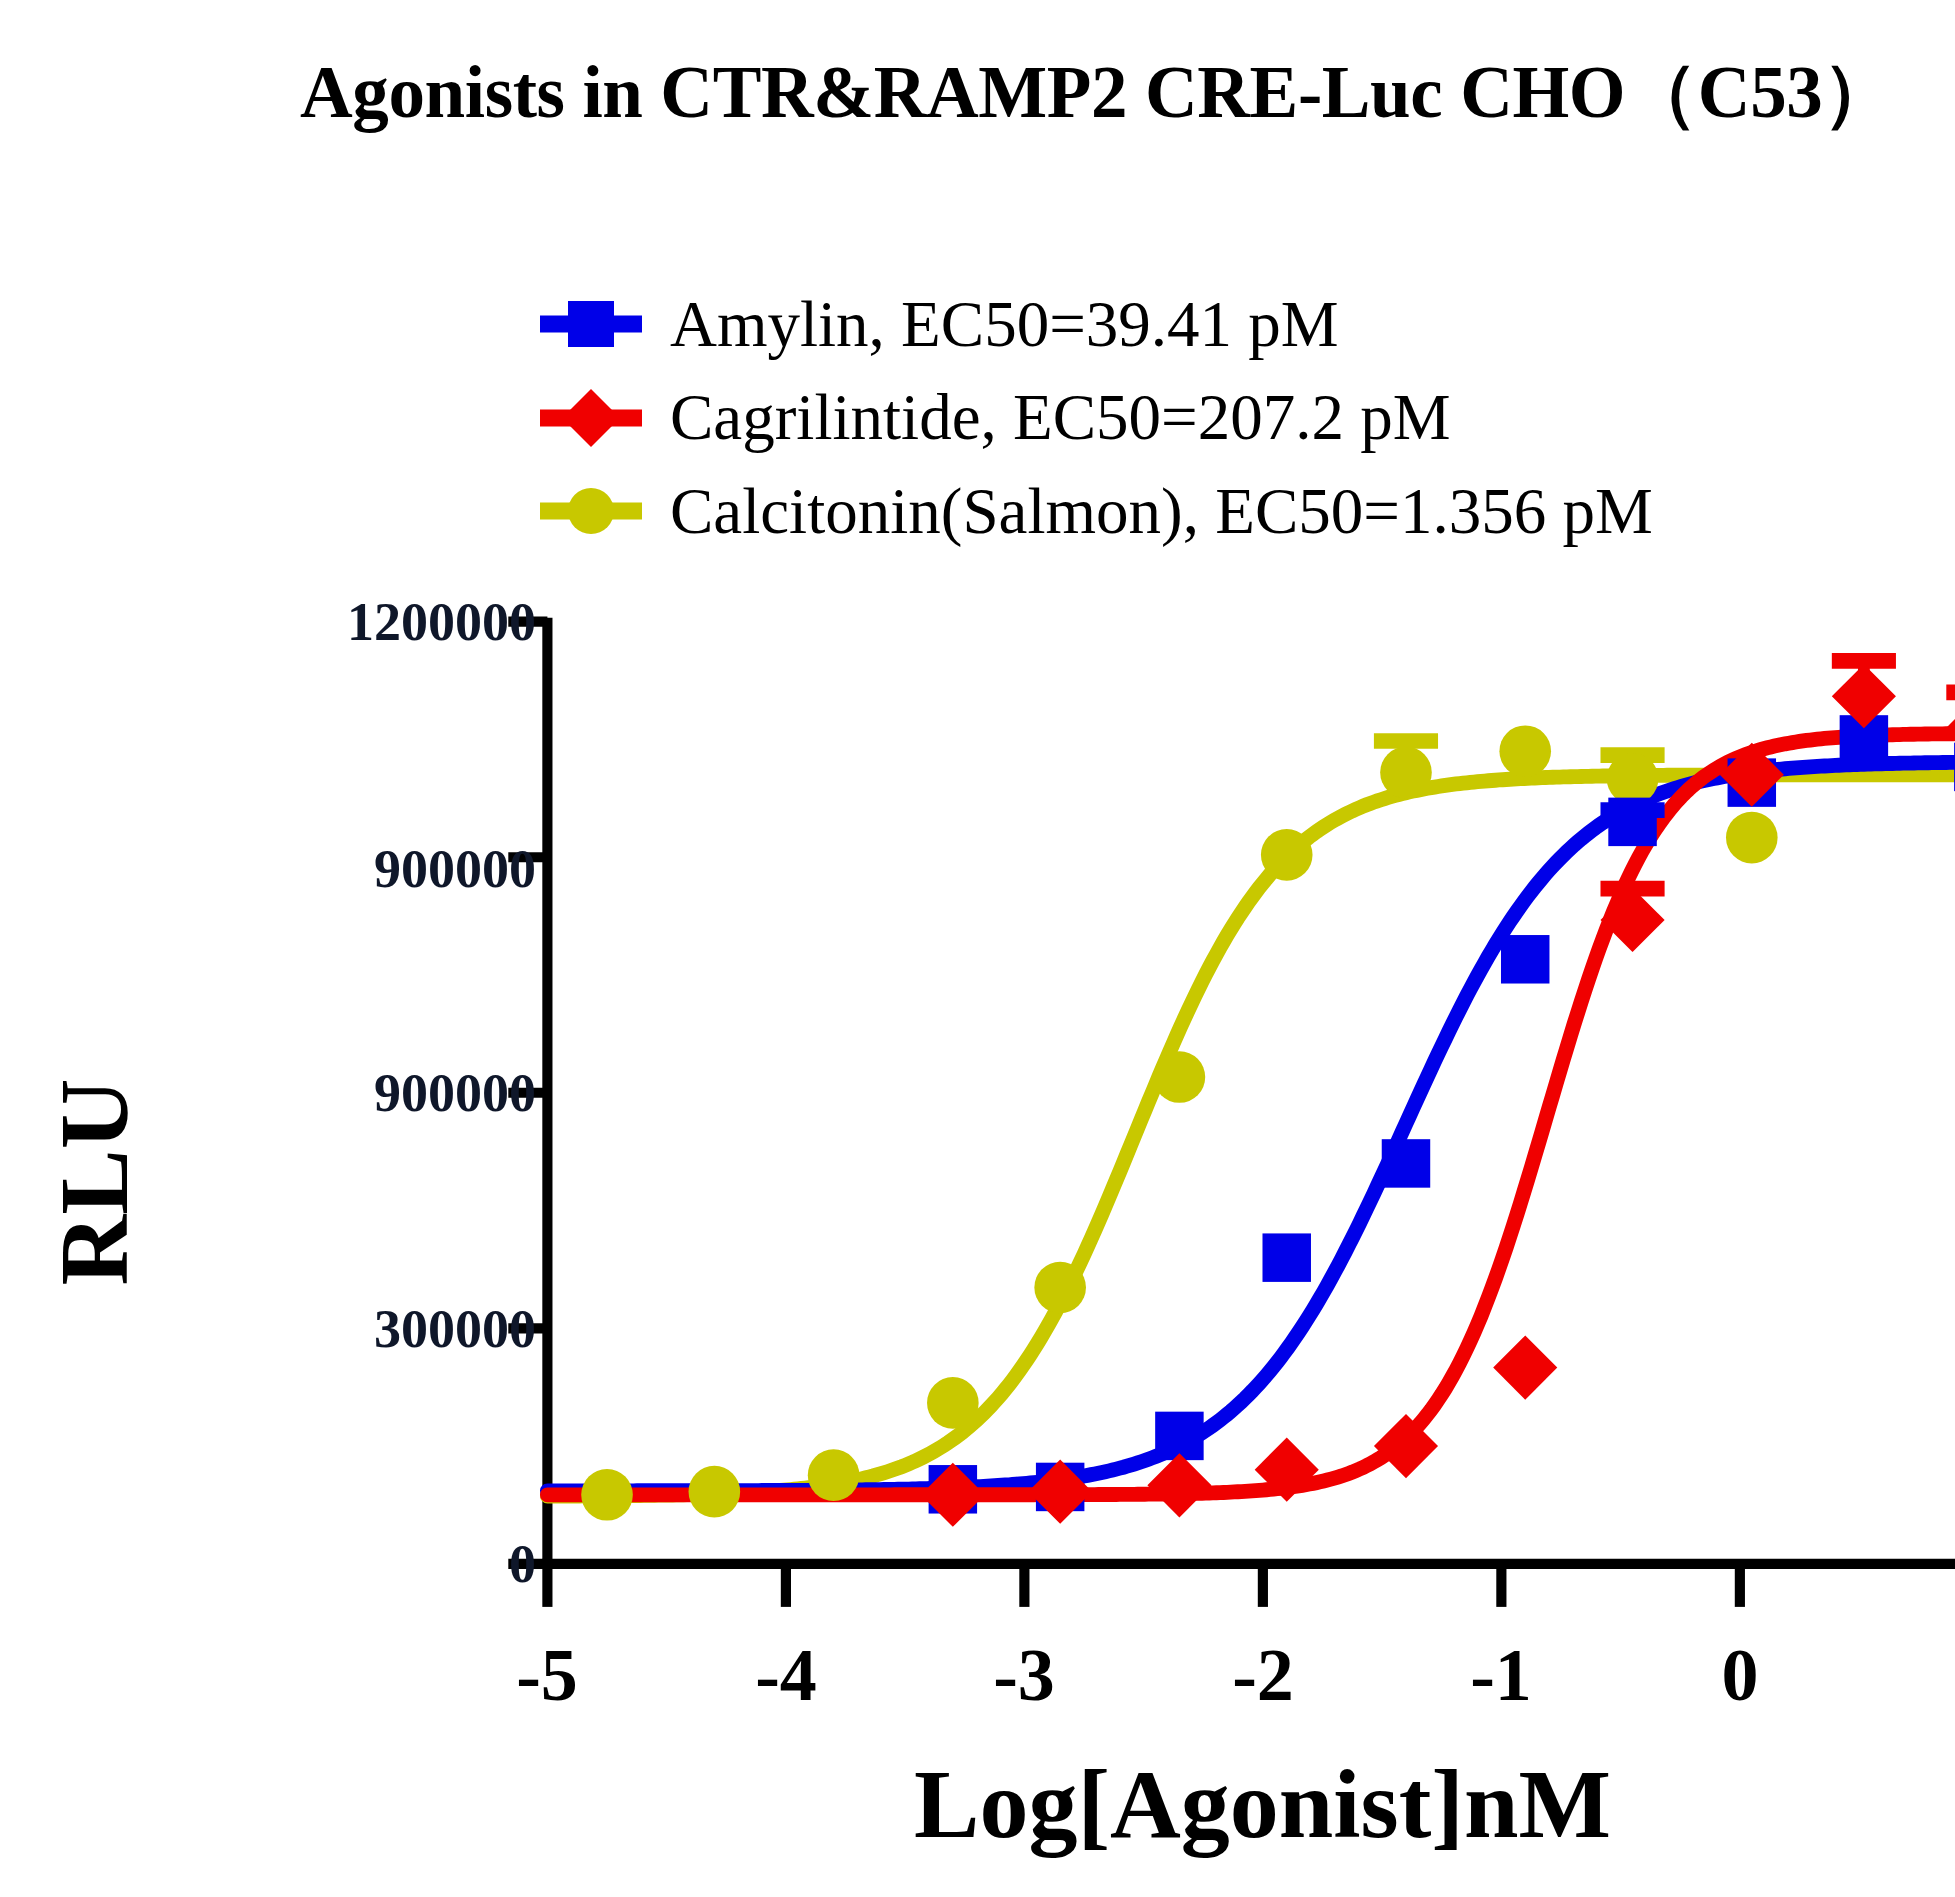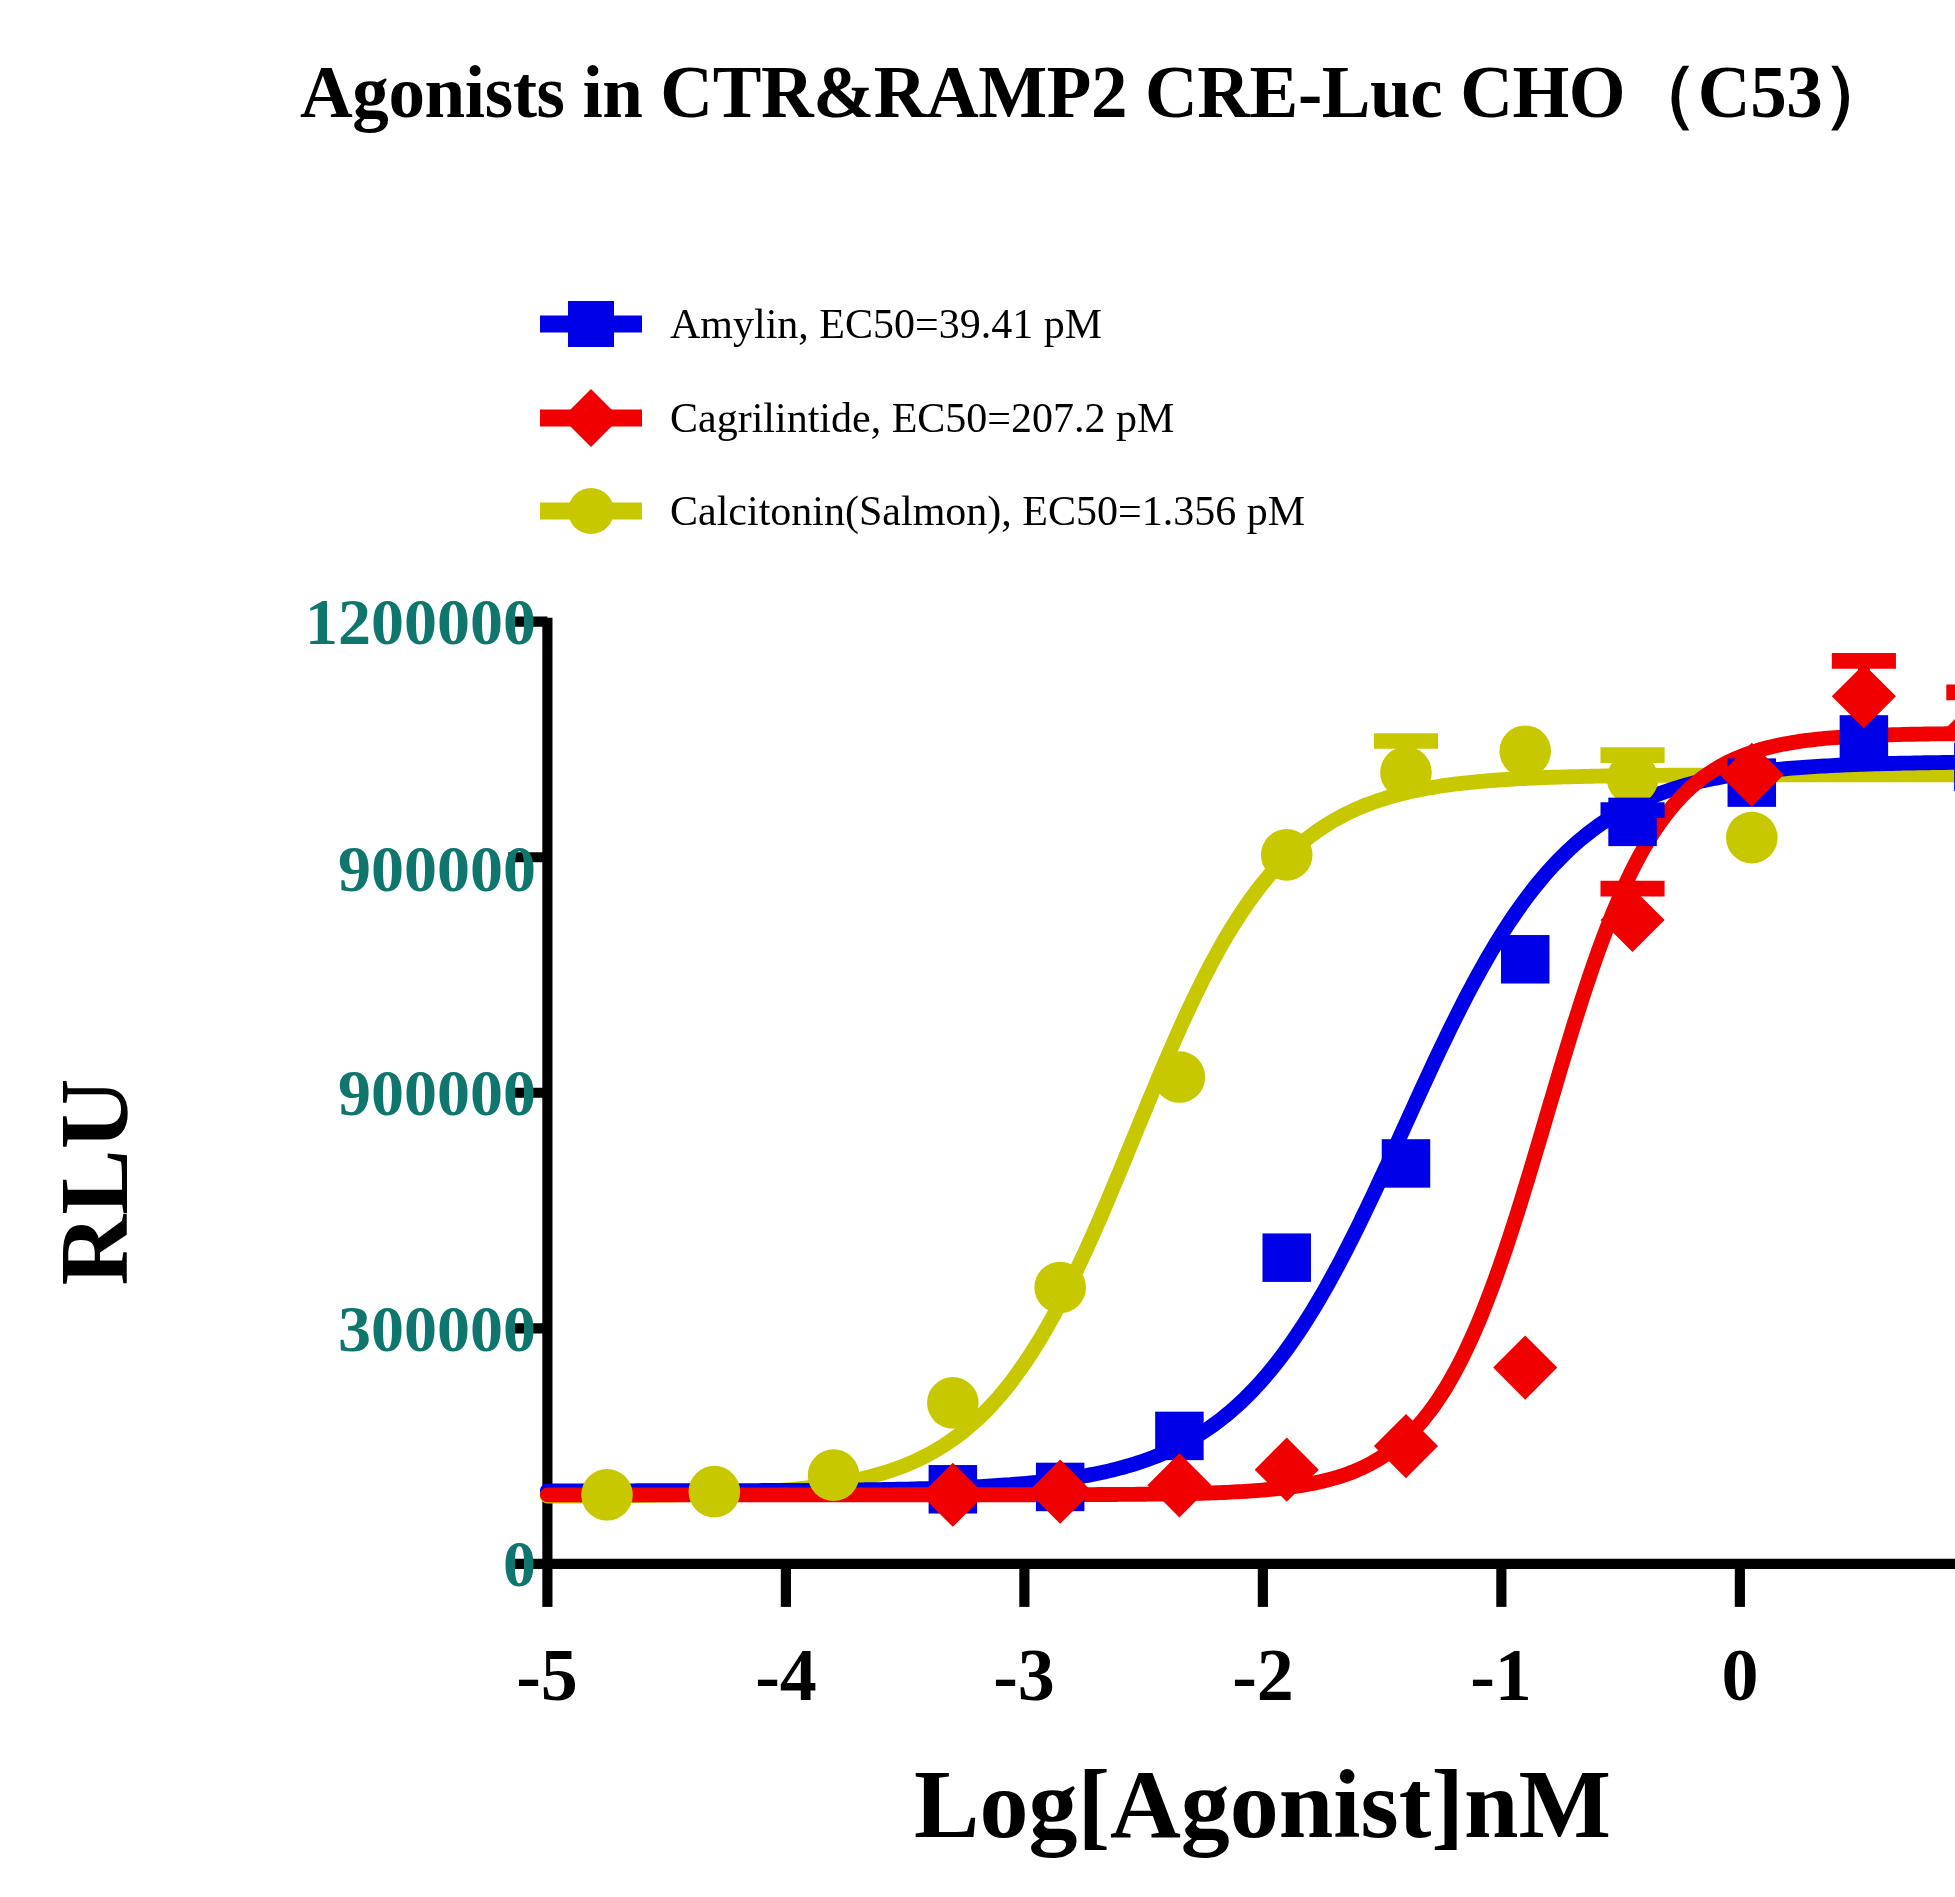--- a/index.html
+++ b/index.html
@@ -38,31 +38,31 @@
   }
   .legend-mark{
     position:absolute;left:50%;top:50%;
   }
   .lm-square{width:46px;height:46px;transform:translate(-50%,-50%);}
   .lm-diamond{width:41px;height:41px;transform:translate(-50%,-50%) rotate(45deg);}
   .lm-circle{width:46px;height:46px;border-radius:50%;transform:translate(-50%,-50%);}
   .legend-label{
     margin-left:28px;
     font-family:"Liberation Serif", serif;
-    font-size:42px;
+    font-size:65px;
     color:#000;
     white-space:nowrap;
     line-height:1;
   }
 
   
   .plot-svg{position:absolute;left:0;top:0;}
   .ytick-wrap{position:absolute;width:481px;left:55px;text-align:right;transform:translateY(-50%);}
   .ytick-wrap span{
-    font-family:"Liberation Serif", serif;font-weight:bold;font-size:66px;color:#0f766e;
+    font-family:"Liberation Serif", serif;font-weight:bold;font-size:54px;color:#0f172a;
   }
   .xtick-wrap{position:absolute;width:156px;text-align:center;}
   .xtick-wrap span{
     font-family:"Liberation Serif", serif;font-weight:bold;font-size:74px;color:#000;
   }
 
   
   .ylabel{
     position:absolute;left:-102px;top:1126px;
     width:391px;text-align:center;

